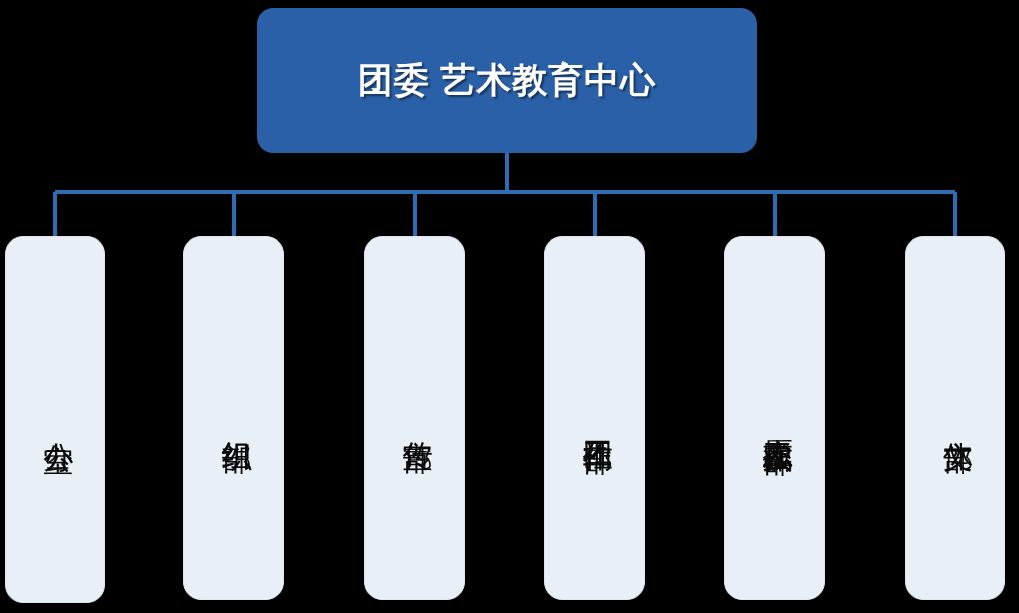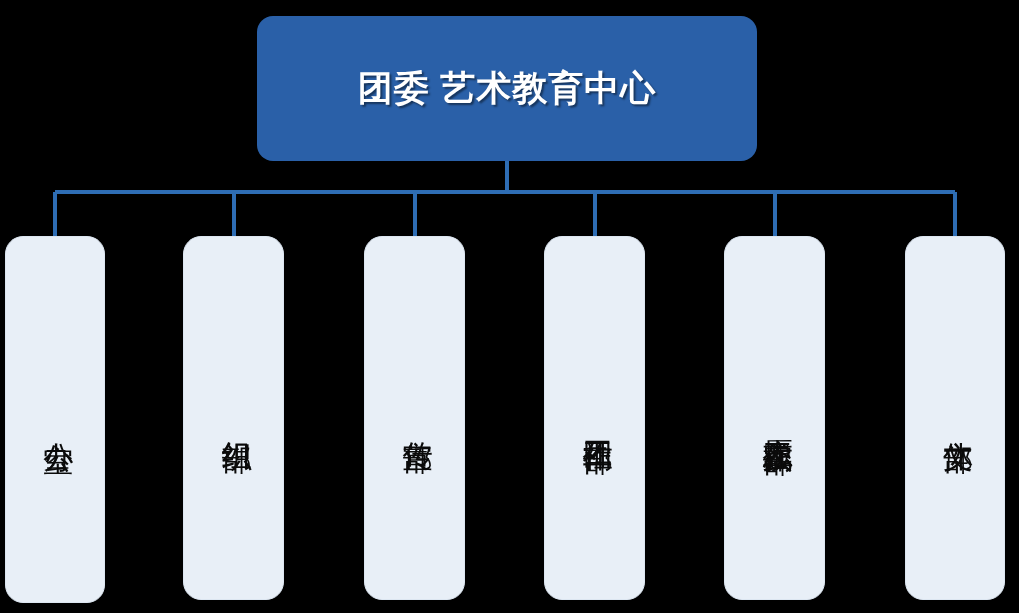--- a/index.html
+++ b/index.html
@@ -29,21 +29,21 @@
     top: 0;
     width: 1019px;
     height: 613px;
     z-index: 1;
   }
 
   
   .root-node {
     position: absolute;
     left: 257px;
-    top: 16px;
+    top: 8px;
     width: 500px;
     height: 145px;
     background: #2A60A8;
     border-radius: 16px;
     z-index: 2;
     display: flex;
     align-items: center;
     justify-content: center;
     box-sizing: border-box;
   }

